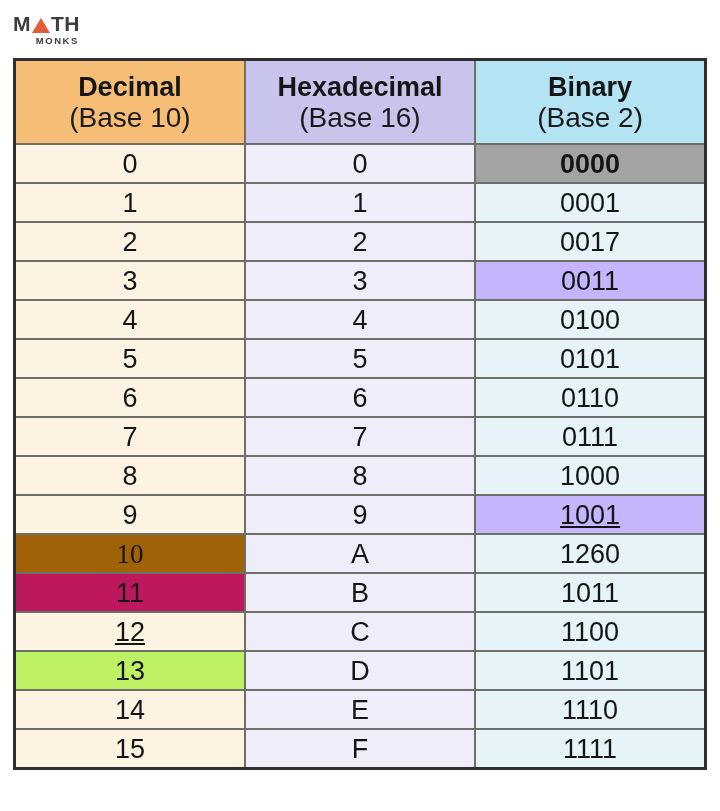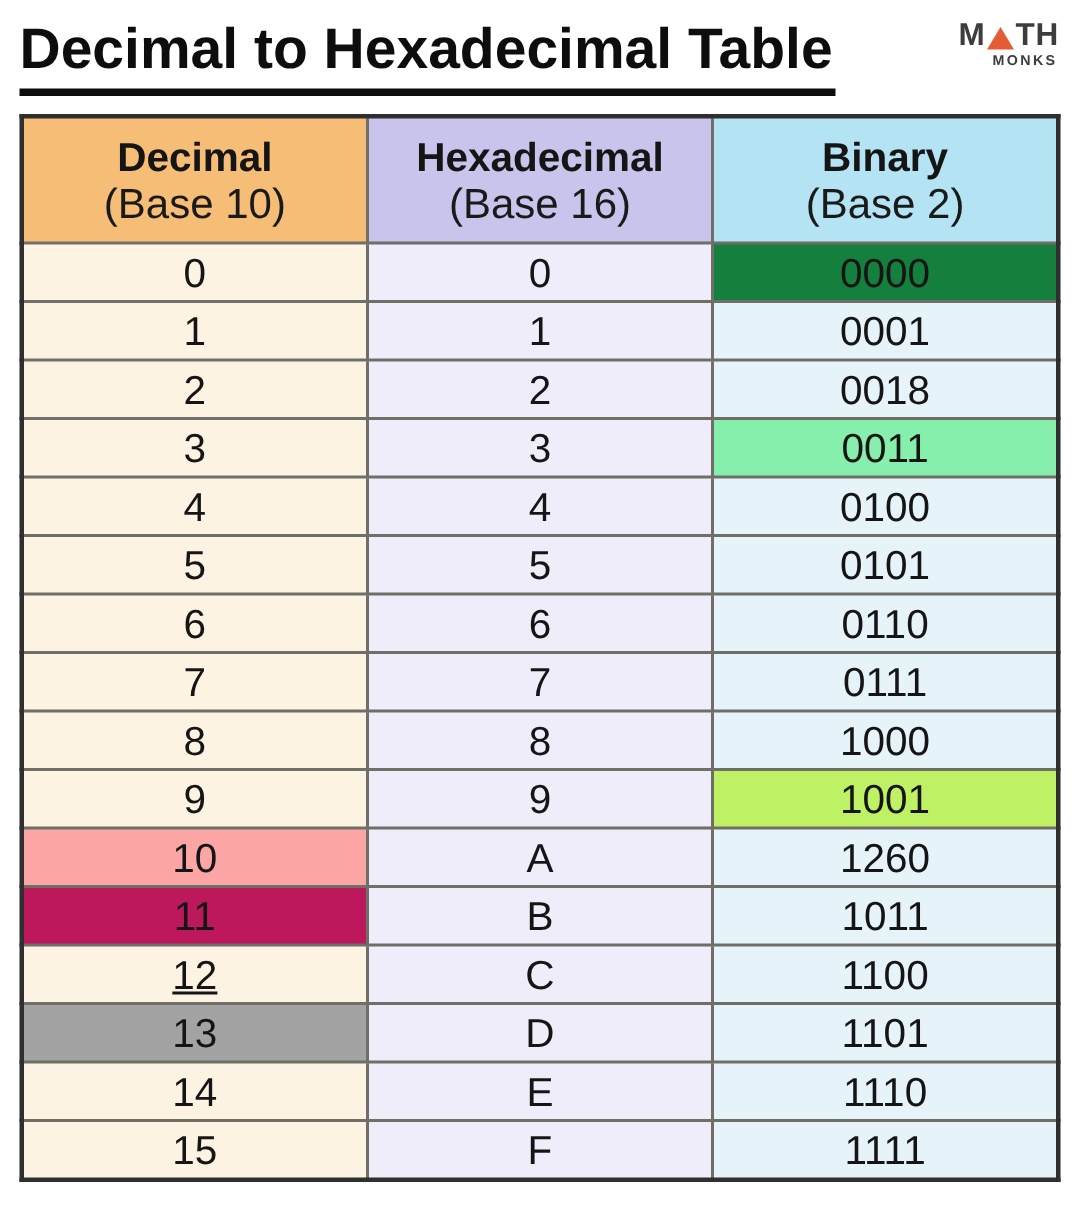--- a/index.html
+++ b/index.html
@@ -106,21 +106,20 @@
     color: #151515;
     padding: 1px 0;
   }
 </style>
 </head>
 <body>
 
 <div class="page">
 
   <div class="header-bar">
-    <div class="page-title">Decimal to Hexadecimal Table</div>
 
     <div class="logo">
       <div class="logo-line1">
         <span>M</span>
         <span class="logo-triangle"></span>
         <span>TH</span>
       </div>
       <div class="logo-sub">MONKS</div>
     </div>
   </div>
@@ -139,36 +138,36 @@
         <th class="col-header" style="background: rgb(180, 228, 244);">
           <div class="col-name">Binary</div>
           <div class="col-base">(Base 2)</div>
         </th>
       </tr>
     </thead>
     <tbody>
         <tr>
           <td class="data-cell" style="background: rgb(253, 243, 226);">0</td>
           <td class="data-cell" style="background: rgb(238, 237, 249);">0</td>
-          <td class="data-cell" style="background: #15803d;">0000</td>
+          <td class="data-cell" style="background: #a3a3a3; font-weight: bold;">0000</td>
         </tr>
         <tr>
           <td class="data-cell" style="background: rgb(253, 243, 226);">1</td>
           <td class="data-cell" style="background: rgb(238, 237, 249);">1</td>
           <td class="data-cell" style="background: rgb(230, 244, 250);">0001</td>
         </tr>
         <tr>
           <td class="data-cell" style="background: rgb(253, 243, 226);">2</td>
           <td class="data-cell" style="background: rgb(238, 237, 249);">2</td>
-          <td class="data-cell" style="background: rgb(230, 244, 250);">0018</td>
+          <td class="data-cell" style="background: rgb(230, 244, 250);">0017</td>
         </tr>
         <tr>
           <td class="data-cell" style="background: rgb(253, 243, 226);">3</td>
           <td class="data-cell" style="background: rgb(238, 237, 249);">3</td>
-          <td class="data-cell" style="background: #86efac;">0011</td>
+          <td class="data-cell" style="background: #c4b5fd;">0011</td>
         </tr>
         <tr>
           <td class="data-cell" style="background: rgb(253, 243, 226);">4</td>
           <td class="data-cell" style="background: rgb(238, 237, 249);">4</td>
           <td class="data-cell" style="background: rgb(230, 244, 250);">0100</td>
         </tr>
         <tr>
           <td class="data-cell" style="background: rgb(253, 243, 226);">5</td>
           <td class="data-cell" style="background: rgb(238, 237, 249);">5</td>
           <td class="data-cell" style="background: rgb(230, 244, 250);">0101</td>
@@ -184,39 +183,39 @@
           <td class="data-cell" style="background: rgb(230, 244, 250);">0111</td>
         </tr>
         <tr>
           <td class="data-cell" style="background: rgb(253, 243, 226);">8</td>
           <td class="data-cell" style="background: rgb(238, 237, 249);">8</td>
           <td class="data-cell" style="background: rgb(230, 244, 250);">1000</td>
         </tr>
         <tr>
           <td class="data-cell" style="background: rgb(253, 243, 226);">9</td>
           <td class="data-cell" style="background: rgb(238, 237, 249);">9</td>
-          <td class="data-cell" style="background: #bef264;">1001</td>
-        </tr>
-        <tr>
-          <td class="data-cell" style="background: #fca5a5;">10</td>
+          <td class="data-cell" style="background: #c4b5fd; text-decoration: underline;">1001</td>
+        </tr>
+        <tr>
+          <td class="data-cell" style="background: #a16207; font-family: Liberation Serif, serif;">10</td>
           <td class="data-cell" style="background: rgb(238, 237, 249);">A</td>
           <td class="data-cell" style="background: rgb(230, 244, 250);">1260</td>
         </tr>
         <tr>
           <td class="data-cell" style="background: #be185d;">11</td>
           <td class="data-cell" style="background: rgb(238, 237, 249);">B</td>
           <td class="data-cell" style="background: rgb(230, 244, 250);">1011</td>
         </tr>
         <tr>
           <td class="data-cell" style="background: rgb(253, 243, 226); text-decoration: underline;">12</td>
           <td class="data-cell" style="background: rgb(238, 237, 249);">C</td>
           <td class="data-cell" style="background: rgb(230, 244, 250);">1100</td>
         </tr>
         <tr>
-          <td class="data-cell" style="background: #a3a3a3;">13</td>
+          <td class="data-cell" style="background: #bef264;">13</td>
           <td class="data-cell" style="background: rgb(238, 237, 249);">D</td>
           <td class="data-cell" style="background: rgb(230, 244, 250);">1101</td>
         </tr>
         <tr>
           <td class="data-cell" style="background: rgb(253, 243, 226);">14</td>
           <td class="data-cell" style="background: rgb(238, 237, 249);">E</td>
           <td class="data-cell" style="background: rgb(230, 244, 250);">1110</td>
         </tr>
         <tr>
           <td class="data-cell" style="background: rgb(253, 243, 226);">15</td>

